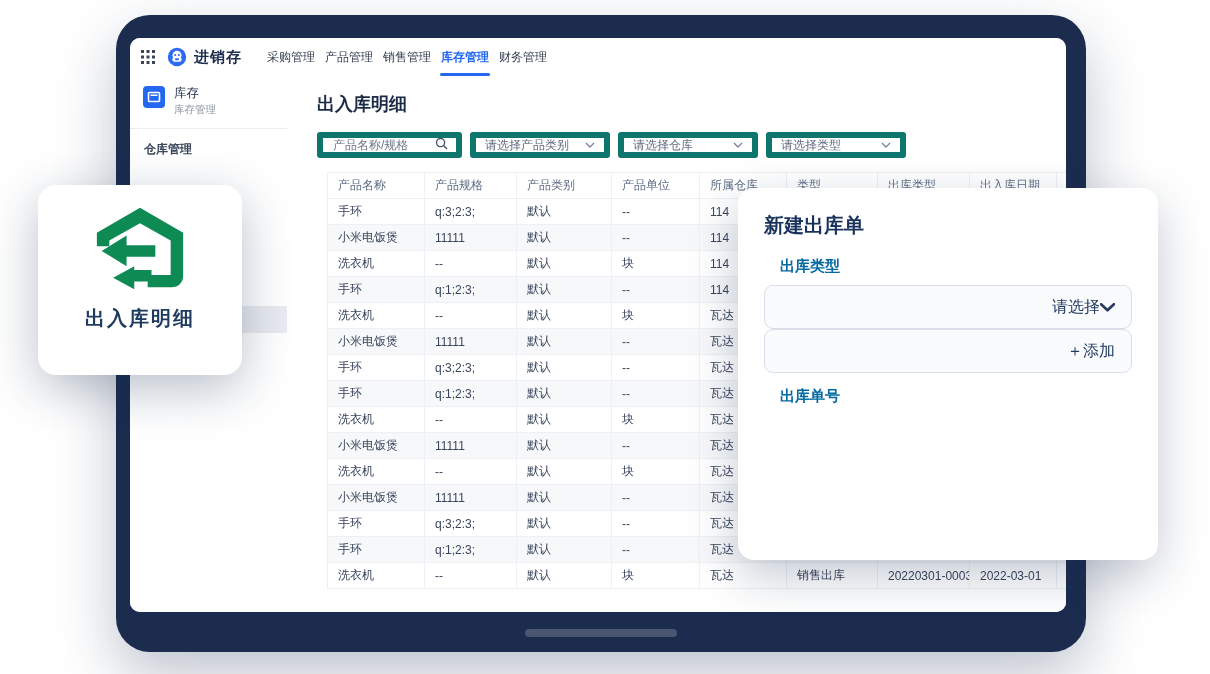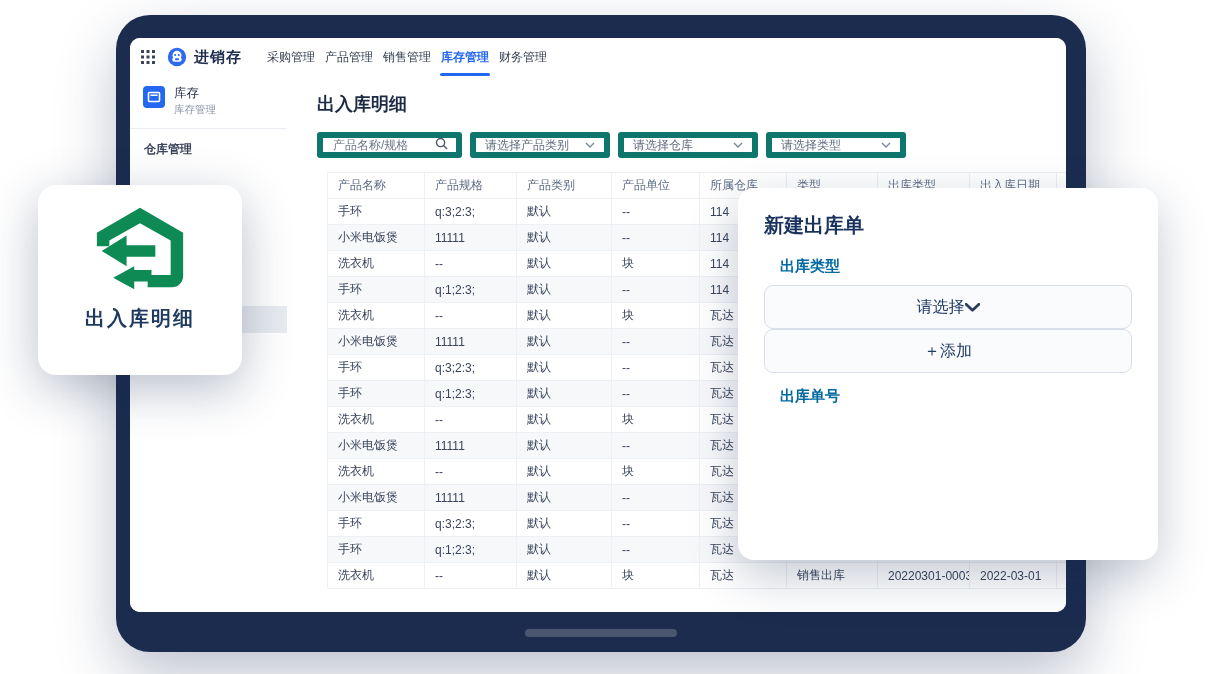--- a/index.html
+++ b/index.html
@@ -69,21 +69,21 @@
   .feature-icon{margin-top:18px;}
   .feature-label{margin-top:6px;font-size:20px;font-weight:700;color:#1e3a5f;letter-spacing:2px;}
 
   
   .modal{position:absolute;left:738px;top:188px;width:420px;height:372px;background:#ffffff;
     border-radius:16px;box-shadow:0 16px 48px rgba(21,41,75,.25);z-index:40;box-sizing:border-box;
     padding:24px 26px;}
   .modal-title{font-size:20px;font-weight:700;color:#19325c;margin-bottom:18px;}
   .m-label{font-size:15px;font-weight:600;color:#0369a1;margin:14px 16px 9px;}
   .m-box{height:44px;border:1px solid #d9dee8;border-radius:9px;background:#fafbfd;display:flex;
-    align-items:center;justify-content:center;padding:0 16px;font-size:16px;color:#223b63;
+    align-items:center;justify-content:flex-end;padding:0 16px;font-size:16px;color:#223b63;
     box-sizing:border-box;cursor:pointer;}
   .m-box.disabled{background:#f1f3f6;color:#3f4c63;cursor:default;}
 </style>
 </head>
 <body>
 
 <div class="stage">
 
   <div class="laptop">
     <div class="notch"></div>

